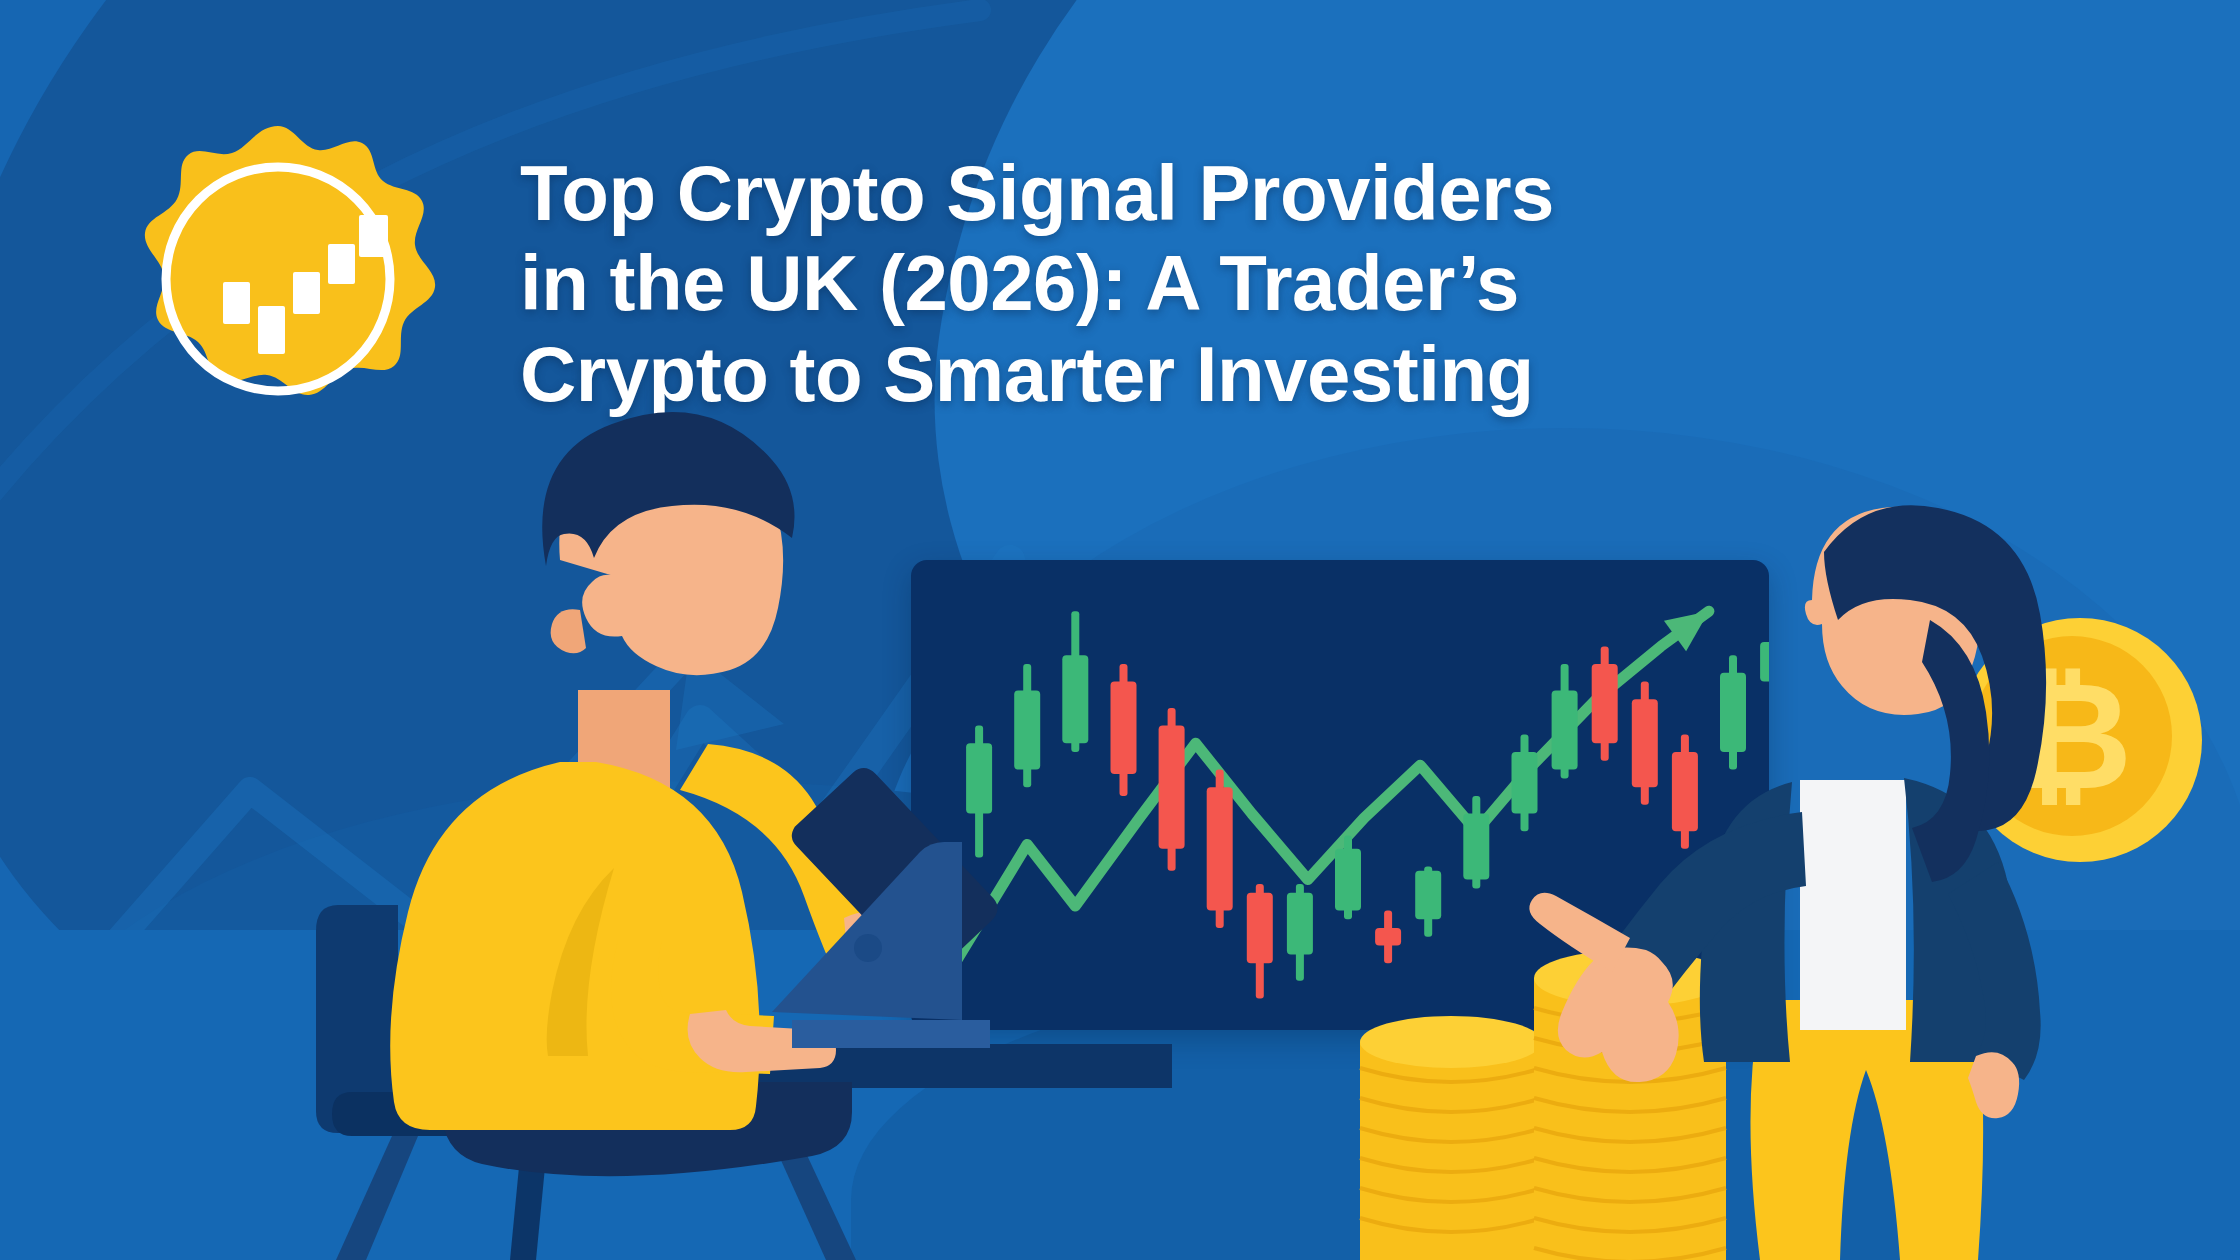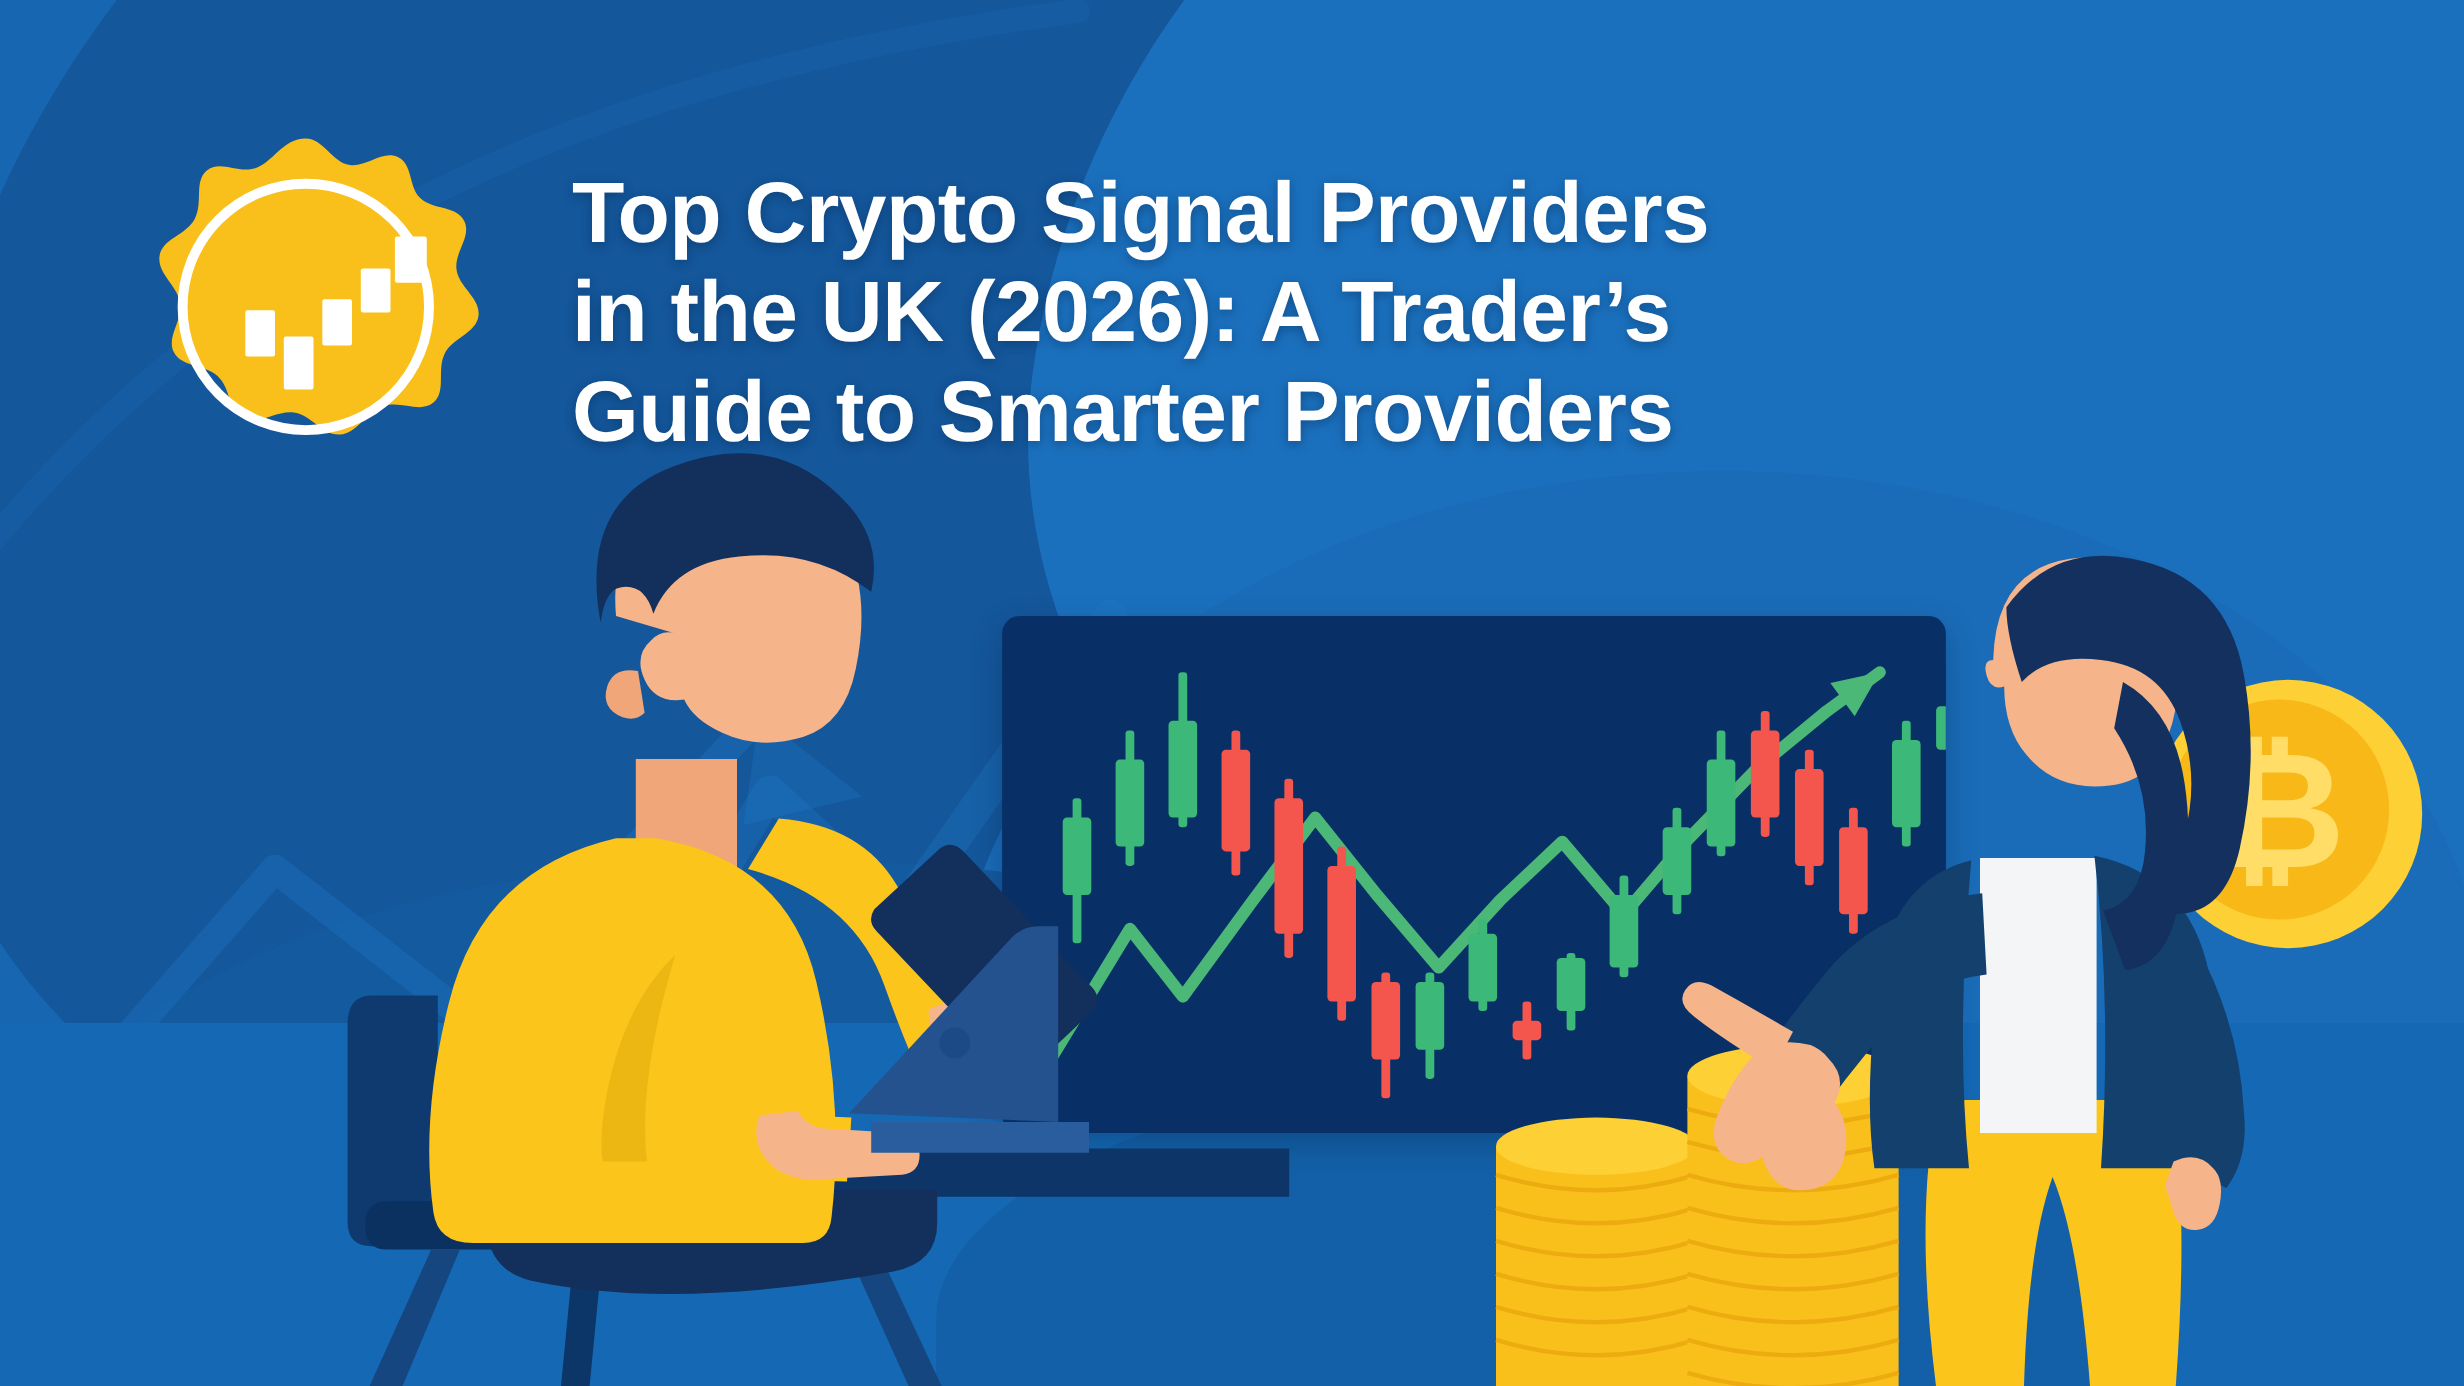--- a/index.html
+++ b/index.html
@@ -116,21 +116,21 @@
         <rect x="201" y="152" width="27" height="42" rx="2"></rect>
         <rect x="236" y="124" width="27" height="40" rx="2"></rect>
         <rect x="267" y="95" width="29" height="42" rx="2"></rect>
       </g>
     </svg>
   </div>
 
   <div id="title">
     <span class="tline">Top Crypto Signal Providers</span>
     <span class="tline">in the UK (2026): A Trader’s</span>
-    <span class="tline">Guide to Smarter Providers</span>
+    <span class="tline">Crypto to Smarter Investing</span>
   </div>
 
   <div id="board">
     <svg id="board-svg" viewBox="0 0 858 470" xmlns="http://www.w3.org/2000/svg">
       <g id="trend-group">
           <polyline points="44.0,403.2 116.2,284.4 164.3,346.0 228.5,258.0 284.6,183.2 340.8,253.6 396.9,319.6 453.1,258.0 509.2,205.2 565.3,271.2 621.5,205.2 685.6,139.2 749.8,86.4 797.9,51.2" fill="none" stroke="#4cb878" stroke-width="11" stroke-linejoin="round" stroke-linecap="round"></polyline>
           <path d="M797.9199999999998,51.19999999999999 L775.0939489652163,91.1370929607734 L752.9455779686488,60.85926306432953 Z" fill="#4cb878"></path>
         </g>
       <g id="candles-group">
           <g>

